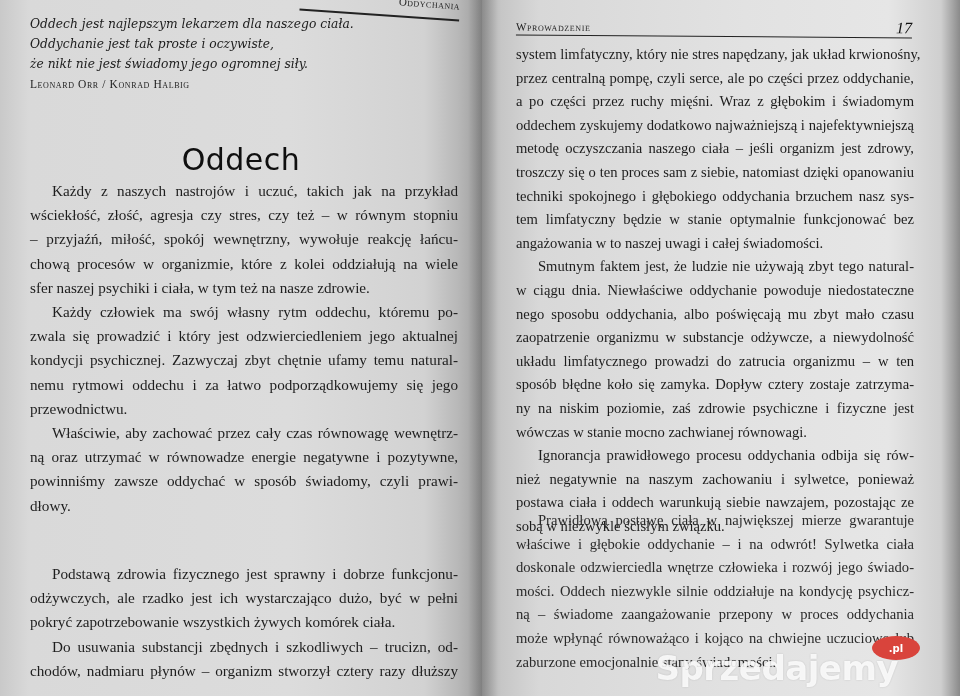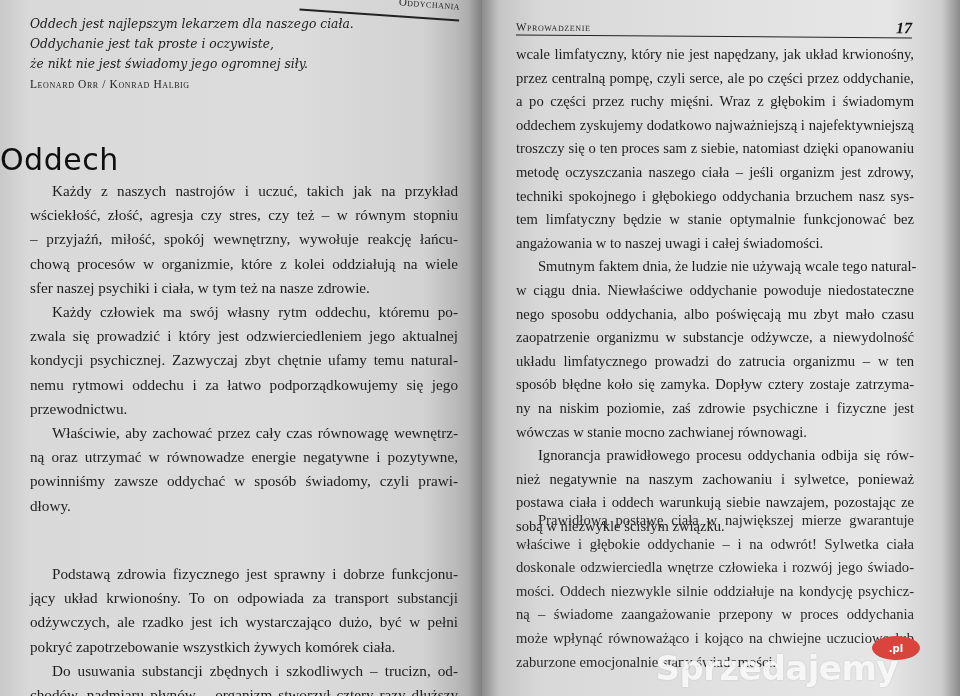--- a/index.html
+++ b/index.html
@@ -46,21 +46,21 @@
       font-size: 12.3px; line-height: 20px; color: #1c1c1c;
     }
     .epigraph .line { display: block; white-space: nowrap; }
     .epigraph .authors {
       font-style: normal; font-variant: small-caps; font-size: 11.5px;
       letter-spacing: 0.6px; font-family: "Liberation Serif", serif; margin-top: 0px;
     }
 
     .chapter-title {
       position: absolute; left: 0; width: 482px; top: 142px;
-      text-align: left;
+      text-align: center;
       font-family: "DejaVu Sans", sans-serif;
       font-size: 30px; font-weight: normal; letter-spacing: 0.5px;
       color: #0f0f0f;
     }
 
     .body-text {
       position: absolute;
       font-family: "Liberation Serif", serif;
       font-size: 15.2px; line-height: 24.2px; color: #1d1d1d;
     }
@@ -78,21 +78,21 @@
       border-bottom: 1.5px solid #222;
       transform: rotate(0.4deg);
       font-family: "Liberation Serif", serif;
     }
     .right-header .running {
       position: absolute; left: 0; bottom: 2px;
       font-variant: small-caps; font-size: 11px; letter-spacing: 0.6px; color: #222;
     }
     .right-header .pagenum {
       position: absolute; right: 0; bottom: 0px;
-      font-style: italic; font-weight: bold; font-size: 16px; color: #111;
+      font-style: italic; font-weight: normal; font-size: 16px; color: #111;
     }
     .right-body { left: 34px; top: 43px; width: 398px; font-size: 14.6px; line-height: 23.6px; }
     .right-body2 { left: 34px; top: 509px; width: 398px; font-size: 14.6px; line-height: 23.6px; color: #2a2a2a; }
 
     .watermark {
       position: absolute; right: 62px; bottom: 8px;
       font-family: "DejaVu Sans", sans-serif; font-weight: bold;
       font-size: 34px; color: rgba(255,255,255,0.85);
       text-shadow: 0 0 2px rgba(0,0,0,0.15);
       letter-spacing: -0.5px;
@@ -142,51 +142,50 @@
         <span class="line indent">Właściwie, aby zachować przez cały czas równowagę wewnętrz-</span>
         <span class="line">ną oraz utrzymać w równowadze energie negatywne i pozytywne,</span>
         <span class="line">powinniśmy zawsze oddychać w sposób świadomy, czyli prawi-</span>
         <span class="line last">dłowy.</span>
       </p>
     </div>
 
     <div class="body-text left-body2">
       <p>
         <span class="line indent">Podstawą zdrowia fizycznego jest sprawny i dobrze funkcjonu-</span>
-        <span class="line">jący układ krwionośny. To on odpowiada za transport substancji</span>
         <span class="line">odżywczych, ale rzadko jest ich wystarczająco dużo, być w pełni</span>
         <span class="line last">pokryć zapotrzebowanie wszystkich żywych komórek ciała.</span>
       </p>
       <p>
         <span class="line indent">Do usuwania substancji zbędnych i szkodliwych – trucizn, od-</span>
         <span class="line">chodów, nadmiaru płynów – organizm stworzył cztery razy dłuższy</span>
       </p>
     </div>
   </div>
 
   <div class="page right">
     <div class="right-header">
       <span class="running">Wprowadzenie</span>
       <span class="pagenum">17</span>
     </div>
 
     <div class="body-text right-body">
       <p>
-        <span class="line">wcale limfatyczny, który nie jest napędzany, jak układ krwionośny,</span>
+        <span class="line">system limfatyczny, który nie stres napędzany, jak układ krwionośny,</span>
         <span class="line">przez centralną pompę, czyli serce, ale po części przez oddychanie,</span>
         <span class="line">a po części przez ruchy mięśni. Wraz z głębokim i świadomym</span>
         <span class="line">oddechem zyskujemy dodatkowo najważniejszą i najefektywniejszą</span>
+        <span class="line">metodę oczyszczania naszego ciała – jeśli organizm jest zdrowy,</span>
         <span class="line">troszczy się o ten proces sam z siebie, natomiast dzięki opanowaniu</span>
-        <span class="line">metodę oczyszczania naszego ciała – jeśli organizm jest zdrowy,</span>
         <span class="line">techniki spokojnego i głębokiego oddychania brzuchem nasz sys-</span>
         <span class="line">tem limfatyczny będzie w stanie optymalnie funkcjonować bez</span>
         <span class="line last">angażowania w to naszej uwagi i całej świadomości.</span>
       </p>
       <p>
-        <span class="line indent">Smutnym faktem dnia, że ludzie nie używają wcale tego natural-</span>
+        <span class="line indent">Smutnym faktem jest, że ludzie nie używają zbyt tego natural-</span>
         <span class="line">w ciągu dnia. Niewłaściwe oddychanie powoduje niedostateczne</span>
         <span class="line">nego sposobu oddychania, albo poświęcają mu zbyt mało czasu</span>
         <span class="line">zaopatrzenie organizmu w substancje odżywcze, a niewydolność</span>
         <span class="line">układu limfatycznego prowadzi do zatrucia organizmu – w ten</span>
         <span class="line">sposób błędne koło się zamyka. Dopływ cztery zostaje zatrzyma-</span>
         <span class="line">ny na niskim poziomie, zaś zdrowie psychiczne i fizyczne jest</span>
         <span class="line last">wówczas w stanie mocno zachwianej równowagi.</span>
       </p>
       <p>
         <span class="line indent">Ignorancja prawidłowego procesu oddychania odbija się rów-</span>

